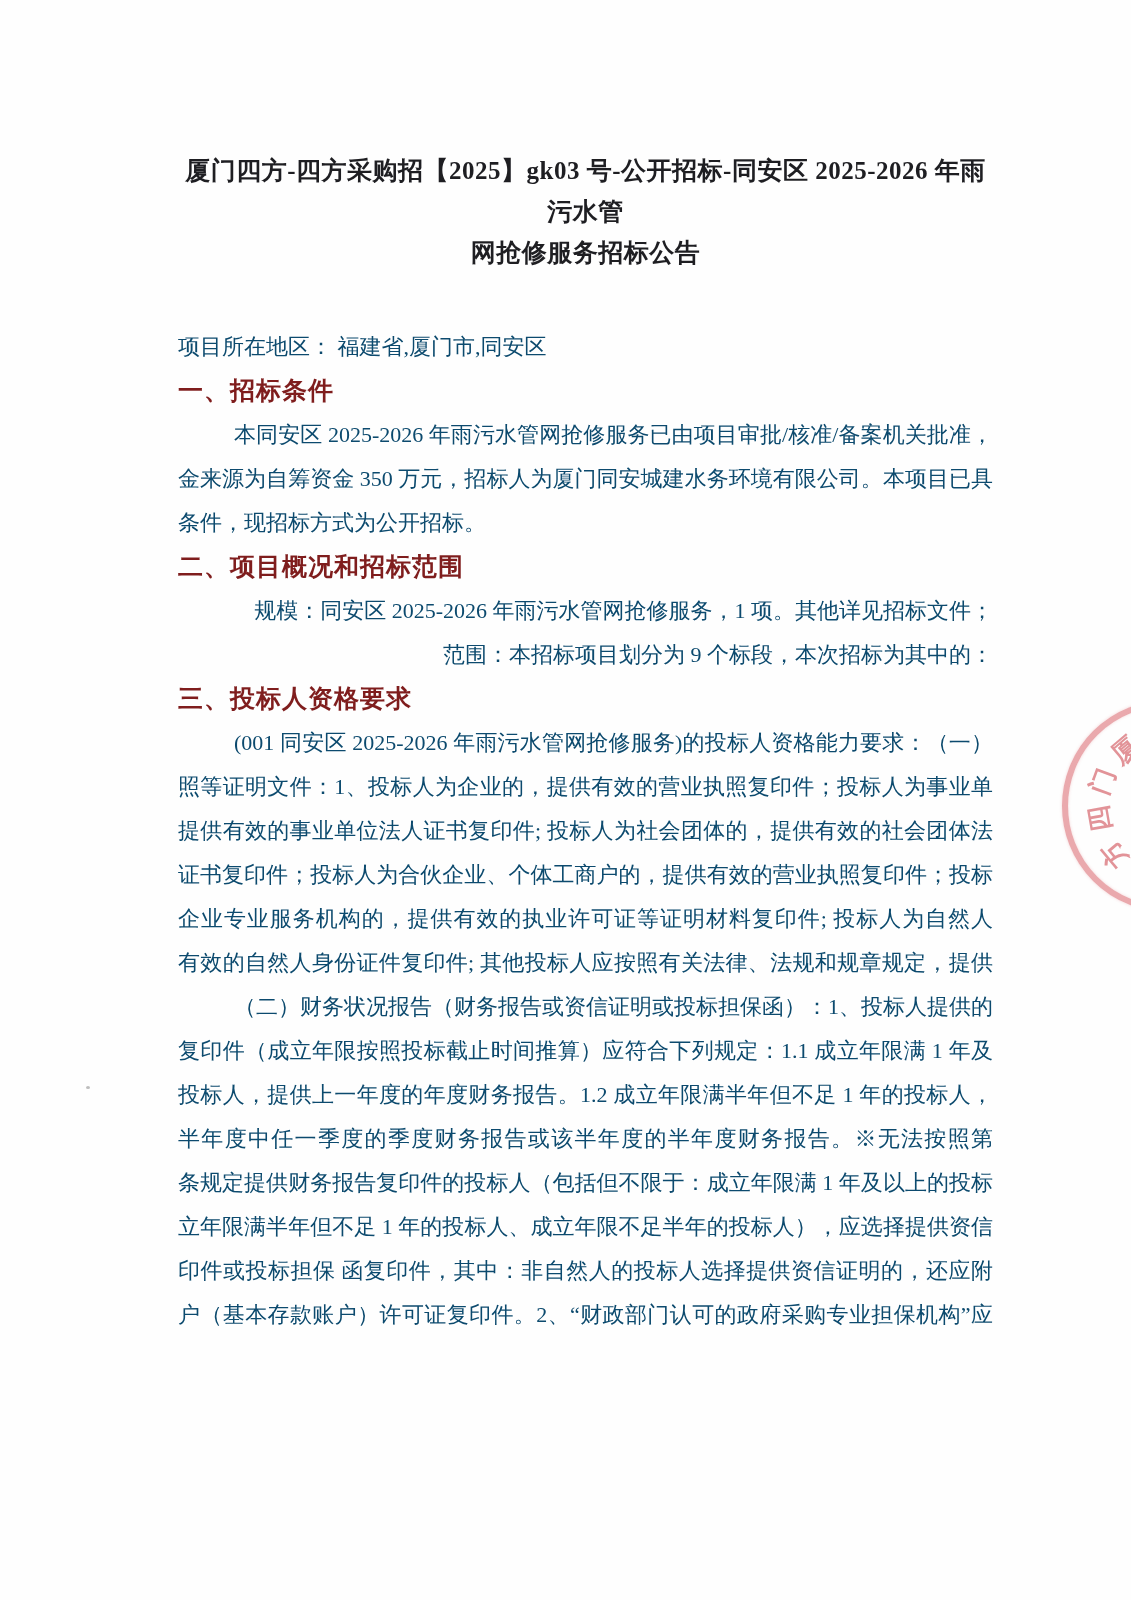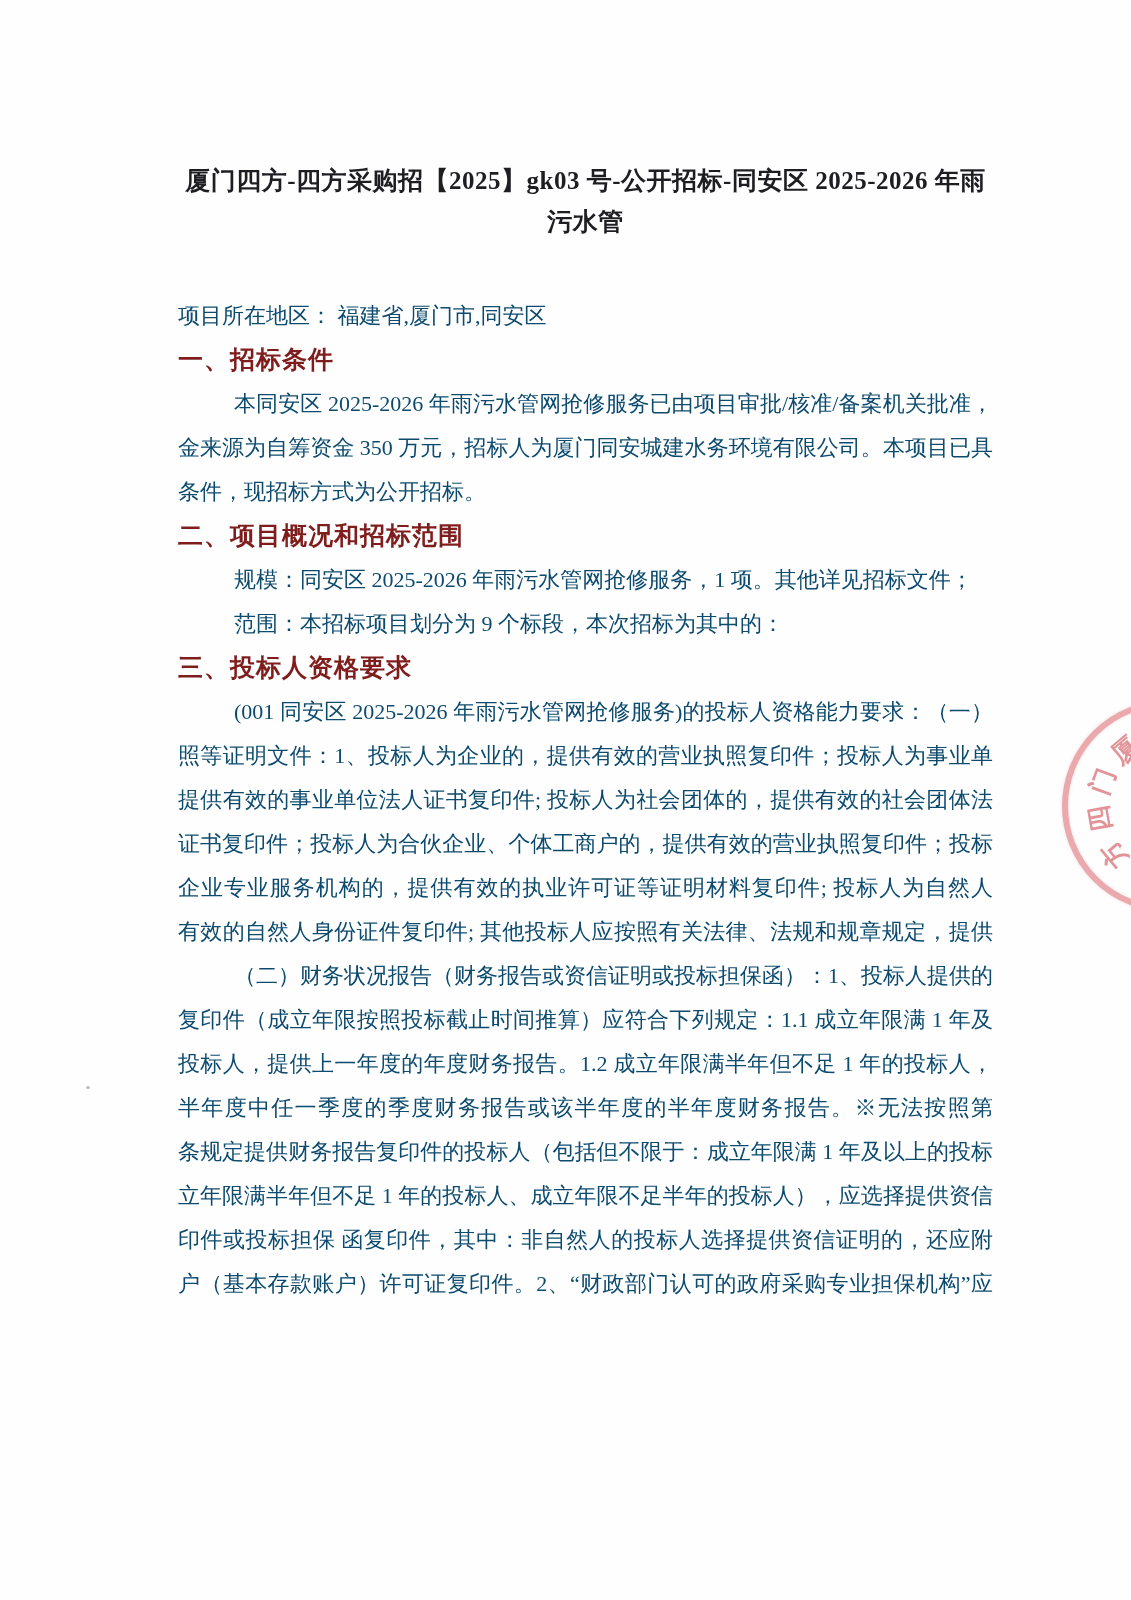--- a/index.html
+++ b/index.html
@@ -7,21 +7,21 @@
     position:relative;
     width:1131px;height:1600px;
     margin:0 auto;
     background:#fefefe;
     overflow:hidden;
     font-family:"Liberation Serif","DejaVu Serif",serif;
     color:#26262a;
   }
   .content{
     position:absolute;
-    left:178px;top:160px;
+    left:178px;top:150px;
     width:815px;
   }
   
   .t-main{
     font-size:25px;font-weight:bold;
     line-height:41px;
     text-align:center;
     letter-spacing:0.5px;
     color:#1e1e22;
   }
@@ -43,21 +43,21 @@
   }
   
   .j{
     white-space:normal;
     text-align:justify;
     text-align-last:justify;
     overflow:hidden;
   }
   .j.last{text-align-last:left;}
   .fi{text-indent:56px;}   
-  .item{text-indent:56px;} 
+  .item{text-indent:56px;text-align:right;} 
   .hd{
     font-size:25px;font-weight:bold;
     line-height:44px;height:44px;
     letter-spacing:1px;
     color:#7f1d1d;
     white-space:nowrap;
   }
   
   .seal-ring{
     position:absolute;
@@ -87,20 +87,21 @@
   }
 </style>
 </head>
 <body>
 
 <div class="page">
 
   <div class="content">
 
     <div class="t-main">厦门四方-四方采购招【2025】gk03 号-公开招标-同安区 2025-2026 年雨污水管</div>
+    <div class="t-main">网抢修服务招标公告</div>
 
     <div class="gap"></div>
 
     <div class="bl">项目所在地区： 福建省,厦门市,同安区</div>
 
     <div class="hd">一、招标条件</div>
 
     <div class="bl j fi">本同安区 2025-2026 年雨污水管网抢修服务已由项目审批/核准/备案机关批准，项目资</div>
     <div class="bl j">金来源为自筹资金 350 万元，招标人为厦门同安城建水务环境有限公司。本项目已具备招标</div>
     <div class="bl j last">条件，现招标方式为公开招标。</div>

